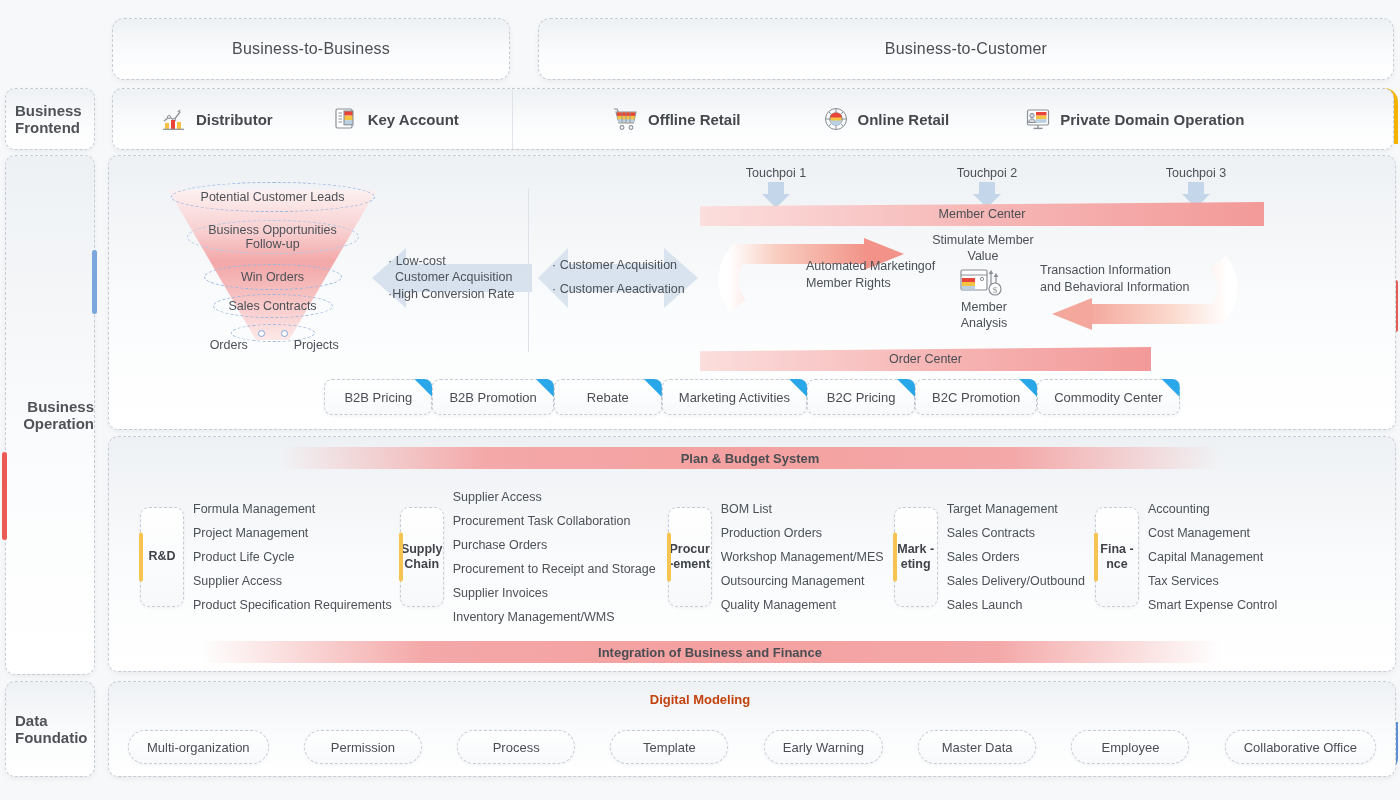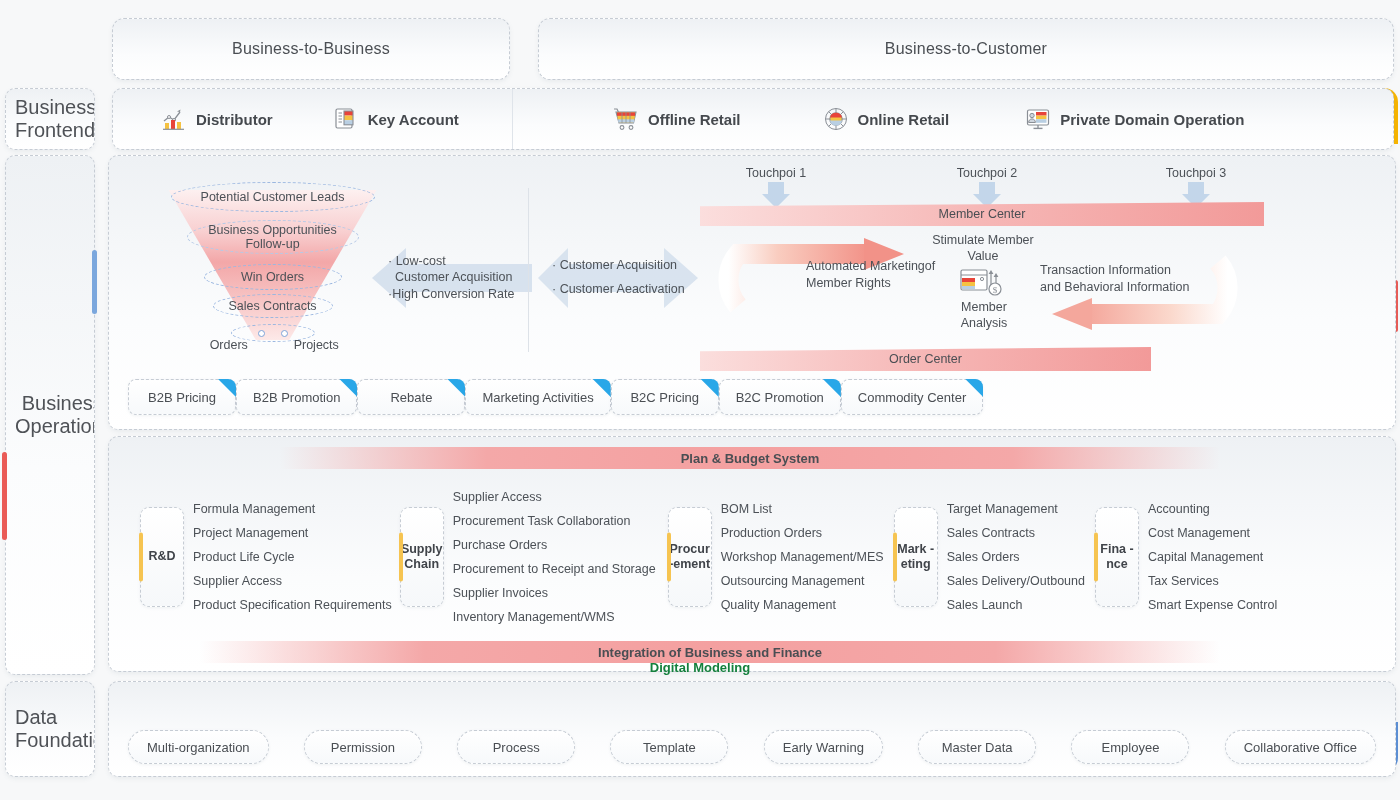--- a/index.html
+++ b/index.html
@@ -17,21 +17,21 @@
     border:1px dashed #c6ccd4;
     border-radius:10px;
     background:linear-gradient(180deg,#eef1f4 0%,#fbfcfd 60%,#ffffff 100%);
     box-shadow:0 2px 4px rgba(120,135,150,.10);
   }
 
   
   .side{
     position:absolute; left:5px; width:90px;
     display:flex; align-items:center; justify-content:flex-start;
-    font-weight:normal; font-size:20px; color:#4f5257;
+    font-weight:bold; font-size:15px; color:#4f5257;
     padding-left:9px; line-height:1.15; overflow:hidden;
   }
   .side-frontend{ top:88px; height:62px; }
   .side-operation{ top:155px; height:520px;text-align:right; }
   .side-data{ top:681px; height:96px; }
 
   
   .accent{ position:absolute; border-radius:3px; }
   .acc-blue-left{ left:92px; top:250px; width:5px; height:64px; background:#7ba7dd; }
   .acc-red-left{ left:2px;  top:452px; width:5px; height:88px; background:#ea5b56; }
@@ -121,21 +121,21 @@
     font-size:12.5px; color:#4a4e53;
     background:linear-gradient(90deg,#fbdedd 0%,#f6b7b6 50%,#f29a99 100%);
   }
   #member-bar{ left:700px; top:202px; width:564px; clip-path:polygon(0 18%,100% 0,100% 100%,0 100%); }
   #order-bar { left:700px; top:347px; width:451px; clip-path:polygon(0 18%,100% 0,100% 100%,0 100%); }
 
   .touch{ position:absolute; font-size:12.5px; color:#4c5157; text-align:center; width:120px; }
 
   
   #pill-row{ position:absolute; left:128px; top:379px; width:1248px; height:36px;
-             display:flex; justify-content:flex-start; }
+             display:flex; justify-content:center; }
   .pill{
     position:relative; height:36px; padding:0 16px; min-width:108px;
     display:flex; align-items:center; justify-content:center;
     border:1px dashed #c6ccd4; border-radius:8px;
     background:linear-gradient(180deg,#ffffff 0%,#f7f9fb 100%);
     font-size:13px; color:#4a4e53; white-space:nowrap;
     box-shadow:0 1px 3px rgba(120,135,150,.10);
   }
   .pill::after{
     content:""; position:absolute; right:-1px; top:-1px; width:18px; height:18px;
@@ -163,22 +163,22 @@
     font-size:12.5px; font-weight:bold; color:#40444a; line-height:1.15;
     box-shadow:0 1px 3px rgba(120,135,150,.10);
   }
   .modtag::before{
     content:""; position:absolute; left:-2px; top:50%; transform:translateY(-50%);
     width:4px; height:50%; background:#f6c451; border-radius:2px;
   }
   .modlist{ margin-left:9px; font-size:12.5px; color:#4c5157; line-height:24px; white-space:nowrap; }
 
   
-  #data-title{ position:absolute; left:0; top:660px; width:1400px; text-align:center;
-               font-size:13px; font-weight:bold; color:#15803d; }
+  #data-title{ position:absolute; left:0; top:692px; width:1400px; text-align:center;
+               font-size:13px; font-weight:bold; color:#c2410c; }
   #data-pills{ position:absolute; left:128px; top:730px; width:1248px; height:34px;
                display:flex; justify-content:space-between; }
   .dpill{
     height:34px; padding:0 18px; min-width:118px;
     display:flex; align-items:center; justify-content:center;
     border:1px dashed #c6ccd4; border-radius:18px;
     background:linear-gradient(180deg,#ffffff 0%,#f7f9fb 100%);
     font-size:13px; color:#4a4e53; white-space:nowrap;
     box-shadow:0 1px 3px rgba(120,135,150,.10);
   }

